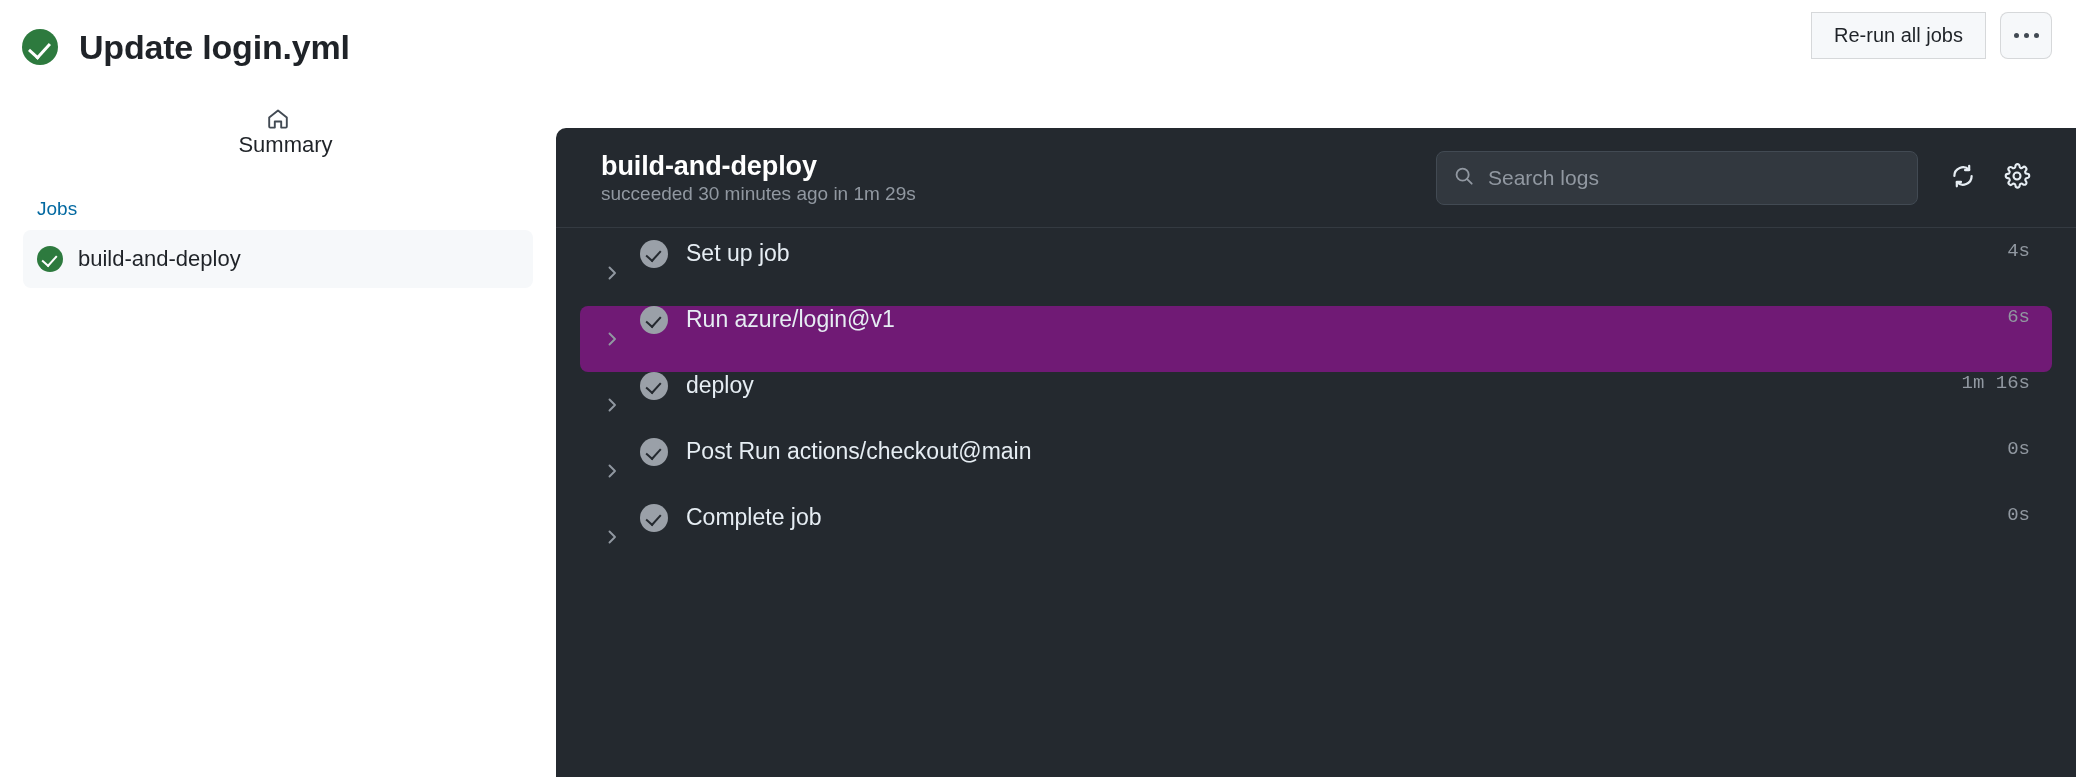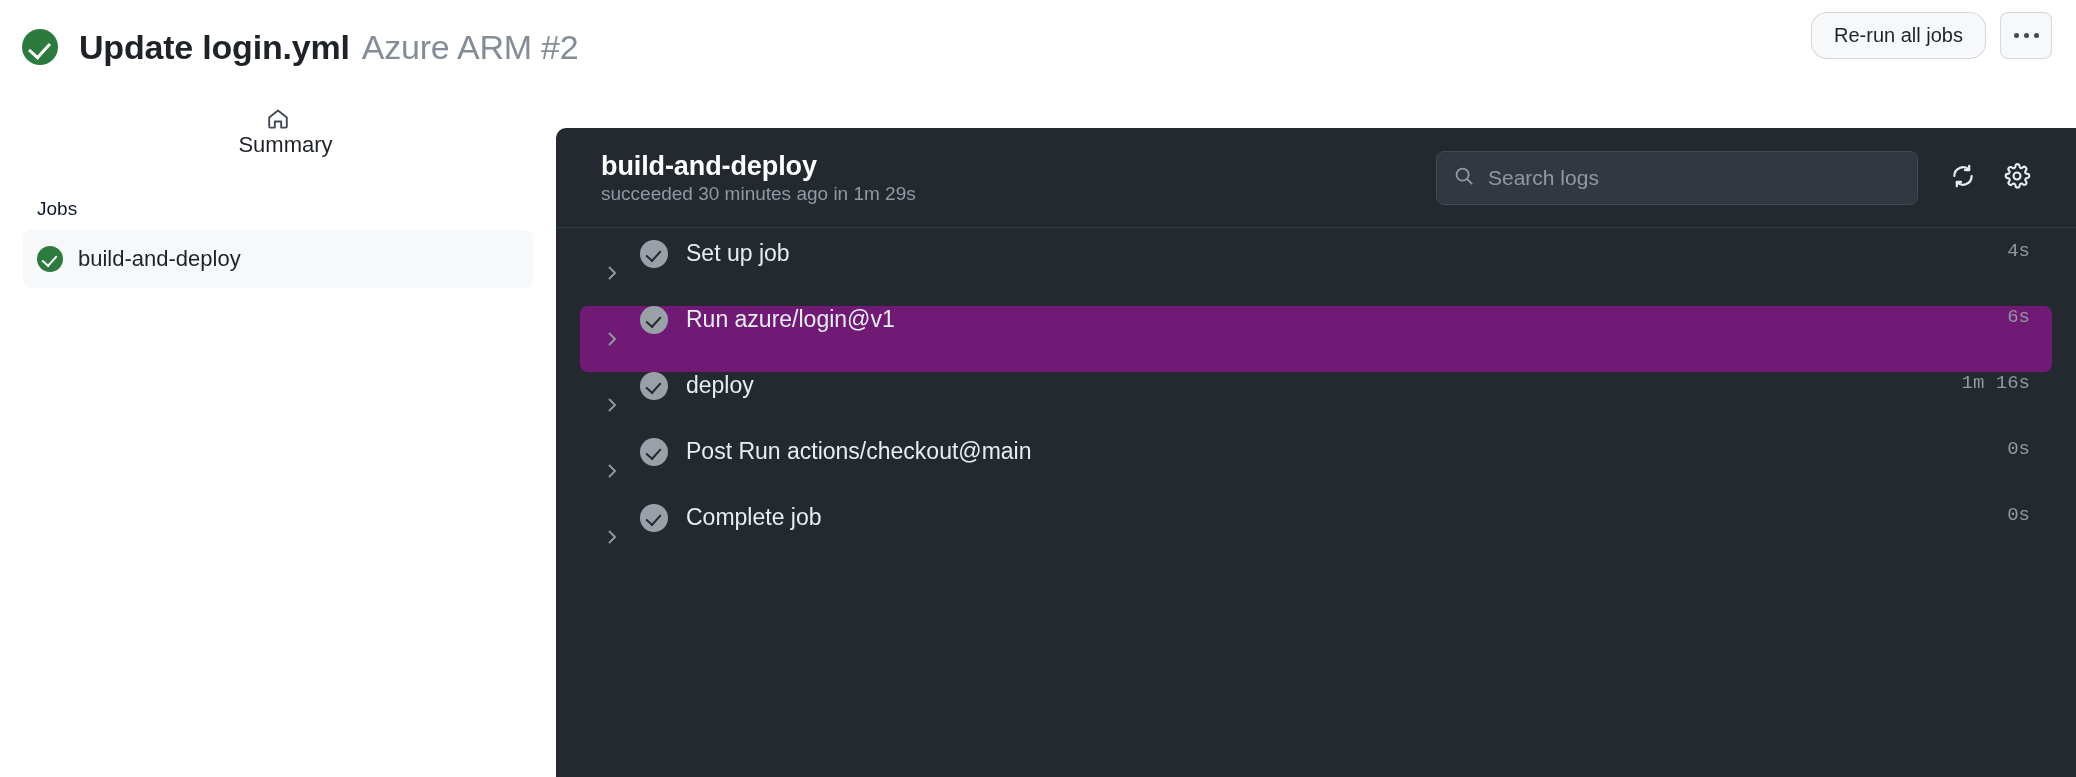--- a/index.html
+++ b/index.html
@@ -65,21 +65,21 @@
     top: 12px;
     display: flex;
     align-items: center;
     gap: 14px;
   }
   .btn-rerun {
     height: 47px;
     padding: 0 22px;
     background: #f6f8fa;
     border: 1px solid rgba(31,35,40,0.15);
-    border-radius: 16px;
+    border-radius: 0;
     font-size: 20px;
     color: #1f2328;
     font-family: "Liberation Sans", sans-serif;
     cursor: pointer;
     display: flex;
     align-items: center;
   }
   .btn-kebab {
     width: 52px;
     height: 47px;
@@ -128,21 +128,21 @@
     flex: 0 0 26px;
   }
   .side-link-label {
     margin-left: 15px;
     font-size: 22px;
     color: #1f2328;
   }
 
   .side-section-title {
     font-size: 19px;
-    color: #0f172a;
+    color: #0369a1;
     padding: 0 14px;
     margin-top: 42px;
     margin-bottom: 10px;
   }
 
   .job-item {
     display: flex;
     align-items: center;
     height: 58px;
     padding: 0 14px;
@@ -296,21 +296,20 @@
   }
 </style>
 </head>
 <body>
 
 <div class="page-header">
   <div class="status-circle"></div>
 
   <div class="header-title-wrap">
     <span class="header-title">Update login.yml</span>
-    <span class="header-subtitle">Azure ARM #2</span>
   </div>
 
   <div class="header-actions">
     <button class="btn-rerun">Re-run all jobs</button>
     <button class="btn-kebab">
       <span class="kebab-dot"></span>
       <span class="kebab-dot"></span>
       <span class="kebab-dot"></span>
     </button>
   </div>

